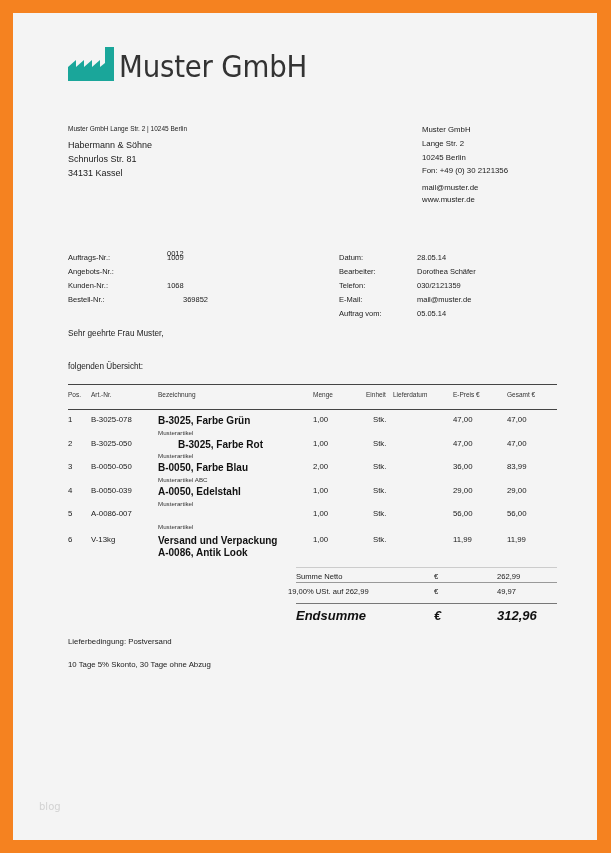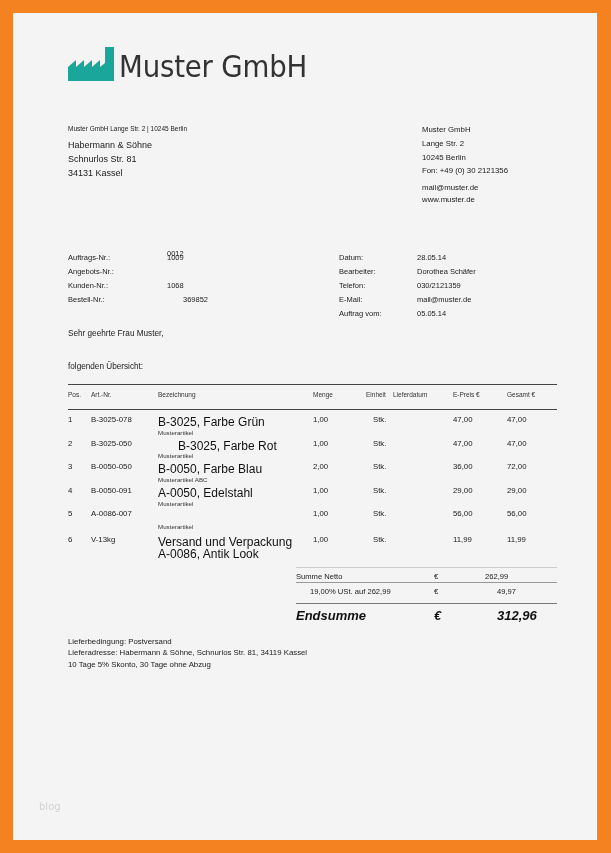--- a/index.html
+++ b/index.html
@@ -26,21 +26,21 @@
     }
     .sender-line { font-size: 6.5px; color: #222; }
     .addr { font-size: 9px; color: #1a1a1a; }
     .info { font-size: 7.8px; color: #1a1a1a; }
     .title { font-size: 15px; font-weight: bold; color: #111; }
     .meta { font-size: 7.5px; color: #222; }
     .body-text { font-size: 8.2px; color: #1a1a1a; line-height: 12px; }
     .hline { position: absolute; height: 0; }
     .th { font-size: 6.5px; color: #333; }
     .td { font-size: 7.8px; color: #1a1a1a; }
-    .td-bold { font-size: 12px; font-weight: normal; color: #111; }
+    .td-bold { font-size: 10px; font-weight: bold; color: #111; }
     .td-sub { font-size: 6.2px; color: #333; }
     .right { }
     .sum { font-size: 7.6px; color: #1a1a1a; }
     .sum-bold { font-size: 13px; font-weight: bold; color: #111; font-style: italic; }
     .footer { font-size: 7.8px; color: #1a1a1a; }
     .watermark { font-size: 10px; color: #d2d2d2; font-family: "DejaVu Sans", sans-serif; }
   </style>
 </head>
 <body>
 
@@ -129,26 +129,26 @@
     </div>
 
     <div>
       <div class="abs td" style="left:55px; top:449px;">3</div>
       <div class="abs td" style="left:78px; top:449px;">B-0050-050</div>
       <div class="abs td-bold" style="left:145px; top:449px;">B-0050, Farbe Blau</div>
       <div class="abs td-sub" style="left:145px; top:463px;">Musterartikel ABC</div>
       <div class="abs td right" style="left:300px; top:449px; width:38px;">2,00</div>
       <div class="abs td" style="left:360px; top:449px;">Stk.</div>
       <div class="abs td right" style="left:440px; top:449px; width:46px;">36,00</div>
-      <div class="abs td right" style="left:494px; top:449px; width:50px;">72,00</div>
+      <div class="abs td right" style="left:494px; top:449px; width:50px;">83,99</div>
     </div>
 
     <div>
       <div class="abs td" style="left:55px; top:473px;">4</div>
-      <div class="abs td" style="left:78px; top:473px;">B-0050-091</div>
+      <div class="abs td" style="left:78px; top:473px;">B-0050-039</div>
       <div class="abs td-bold" style="left:145px; top:473px;">A-0050, Edelstahl</div>
       <div class="abs td-sub" style="left:145px; top:487px;">Musterartikel</div>
       <div class="abs td right" style="left:300px; top:473px; width:38px;">1,00</div>
       <div class="abs td" style="left:360px; top:473px;">Stk.</div>
       <div class="abs td right" style="left:440px; top:473px; width:46px;">29,00</div>
       <div class="abs td right" style="left:494px; top:473px; width:50px;">29,00</div>
     </div>
 
     <div>
       <div class="abs td" style="left:55px; top:496px;">5</div>
@@ -170,34 +170,33 @@
       <div class="abs td right" style="left:440px; top:522px; width:46px;">11,99</div>
       <div class="abs td right" style="left:494px; top:522px; width:50px;">11,99</div>
     </div>
   </div>
 
   <div>
     <div class="hline" style="left:283px; top:554px; width:261px; border-top:1.5px solid #ccc;"></div>
     <div>
       <div class="abs sum" style="left:283px; top:559px;">Summe Netto</div>
       <div class="abs sum" style="left:421px; top:559px;">€</div>
-      <div class="abs sum right" style="left:472px; top:559px; width:60px;">262,99</div>
+      <div class="abs sum right" style="left:484px; top:559px; width:60px;">262,99</div>
     </div>
     <div class="hline" style="left:283px; top:569px; width:261px; border-top:1px solid #999;"></div>
     <div>
-      <div class="abs sum" style="left:297px; top:574px;">19,00% USt. auf 262,99</div>
+      <div class="abs sum" style="left:275px; top:574px;">19,00% USt. auf 262,99</div>
       <div class="abs sum" style="left:421px; top:574px;">€</div>
       <div class="abs sum right" style="left:484px; top:574px; width:60px;">49,97</div>
     </div>
     <div class="hline" style="left:283px; top:590px; width:261px; border-top:1px solid #777;"></div>
     <div>
       <div class="abs sum-bold" style="left:283px; top:595px;">Endsumme</div>
       <div class="abs sum-bold" style="left:421px; top:595px;">€</div>
       <div class="abs sum-bold right" style="left:484px; top:595px; width:60px;">312,96</div>
     </div>
   </div>
 
   <div class="abs footer" style="left:55px; top:624px;">Lieferbedingung: Postversand</div>
-  <div class="abs footer" style="left:55px; top:635px;">Lieferadresse: Habermann &amp; Söhne, Schnurlos Str. 81, 34119 Kassel</div>
   <div class="abs footer" style="left:55px; top:647px;">10 Tage 5% Skonto, 30 Tage ohne Abzug</div>
 
   <div class="abs watermark" style="left:26px; top:788px;">blog</div>
 </div>
 
 </body></html>

